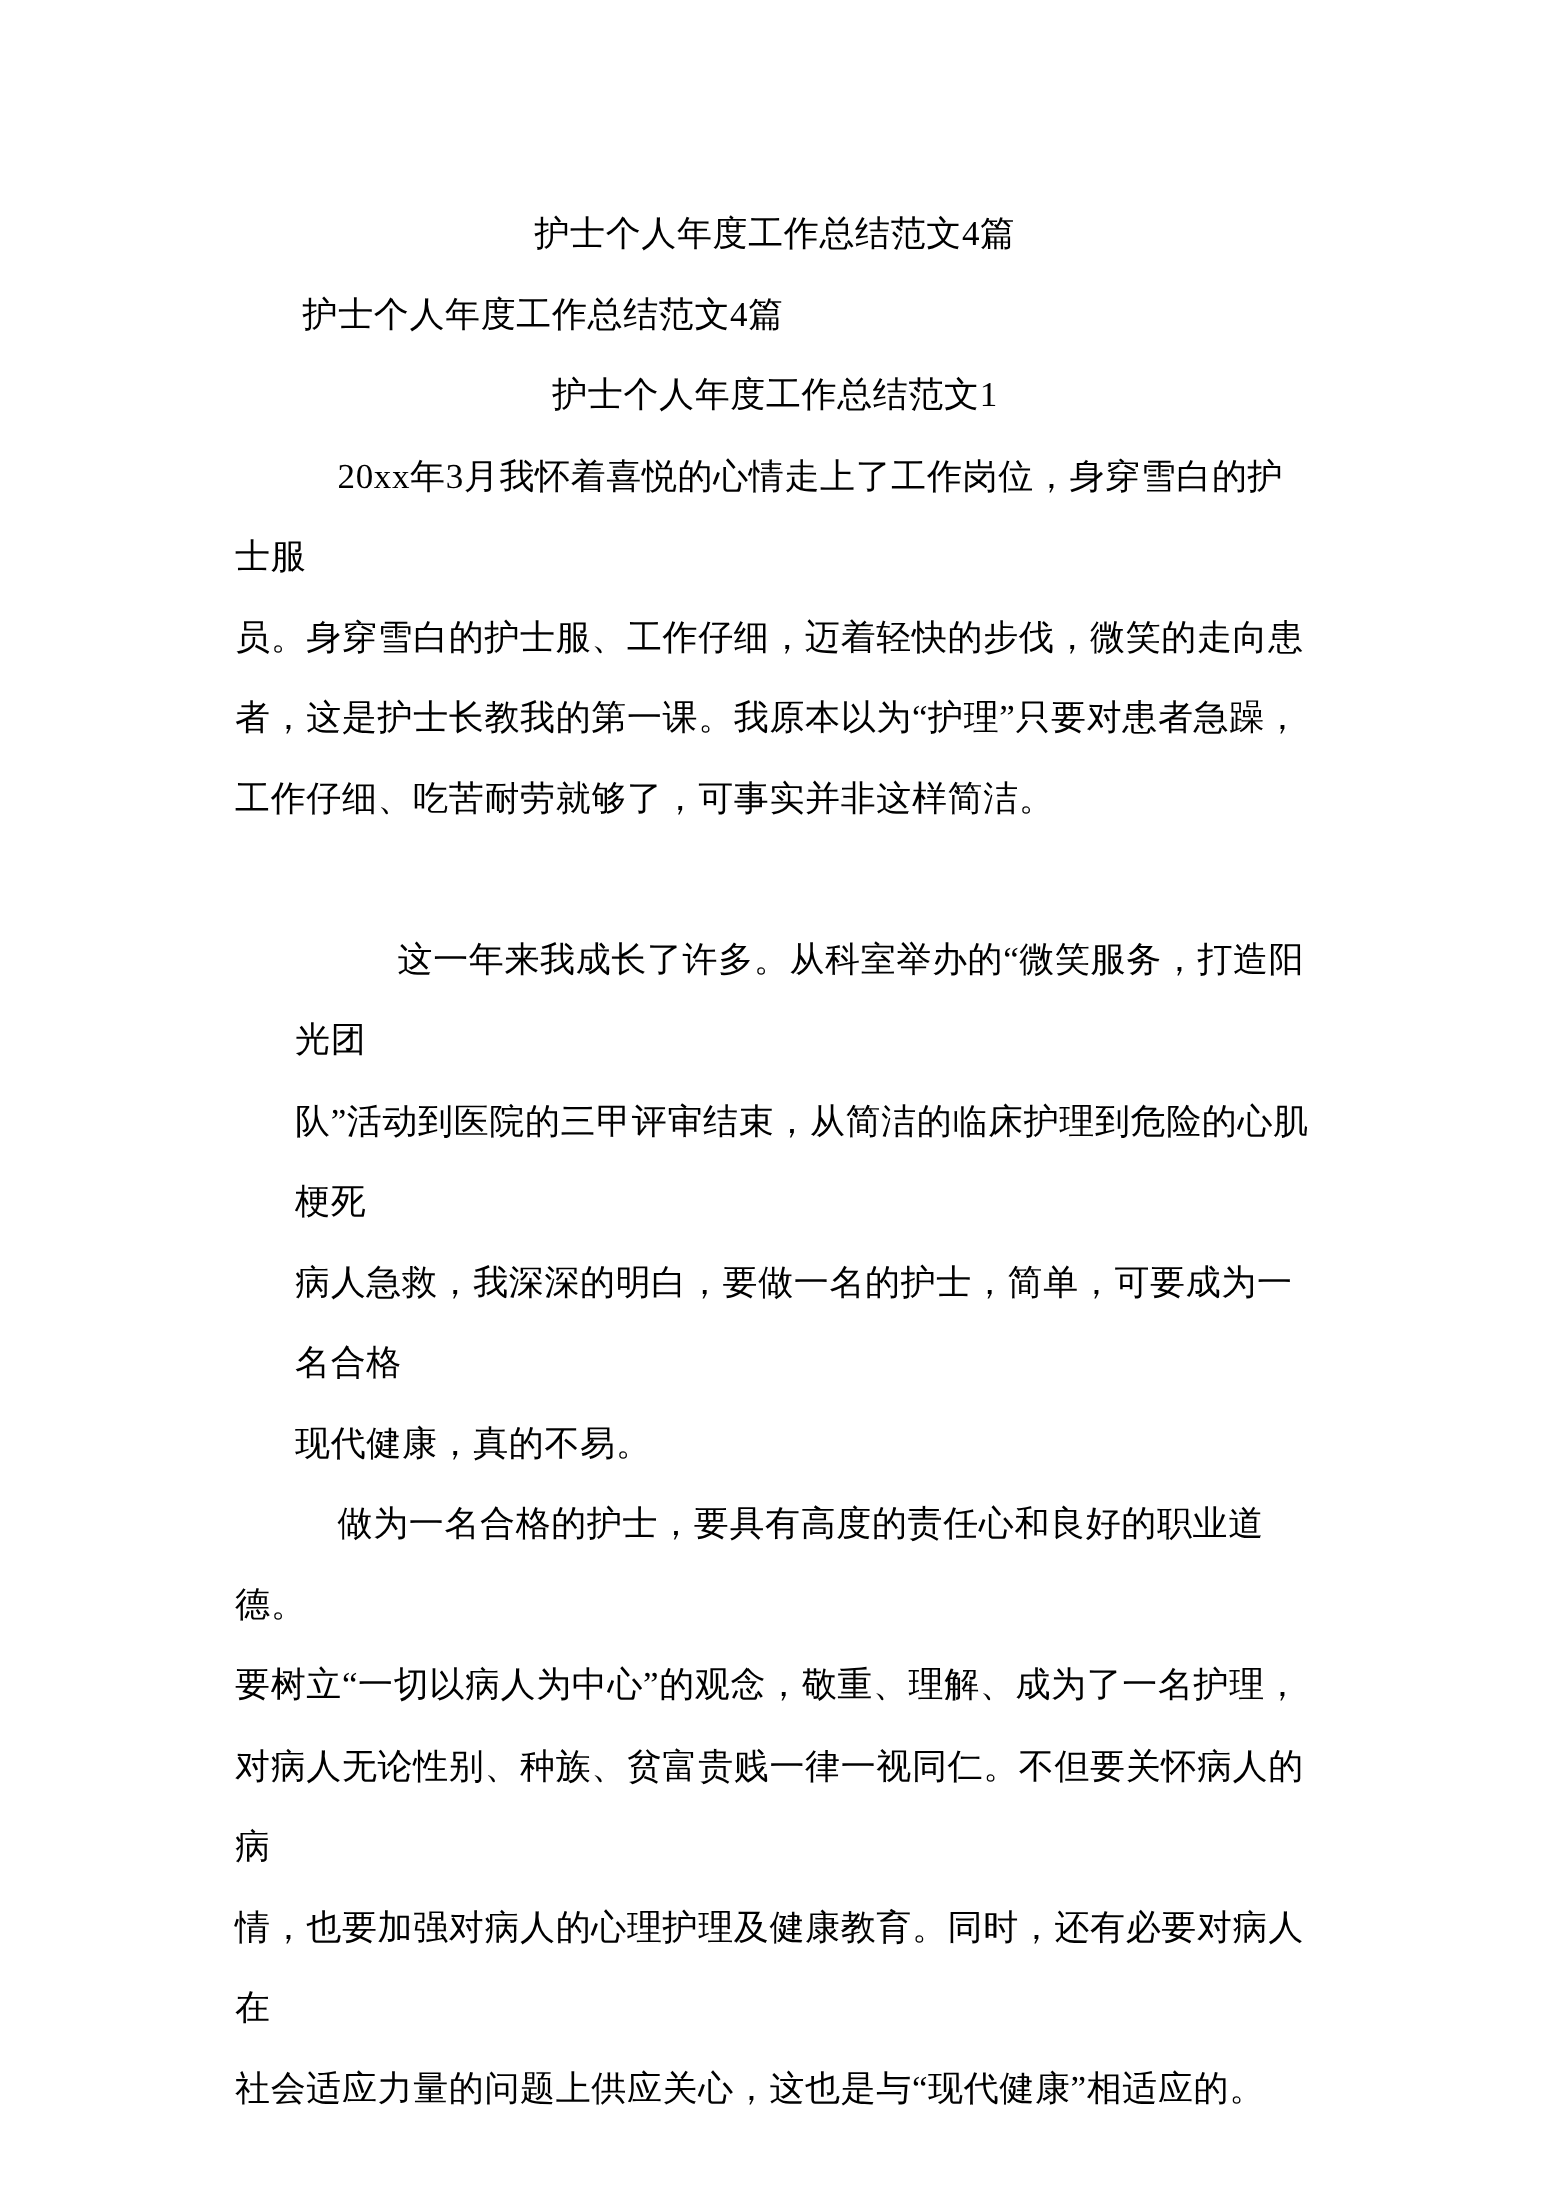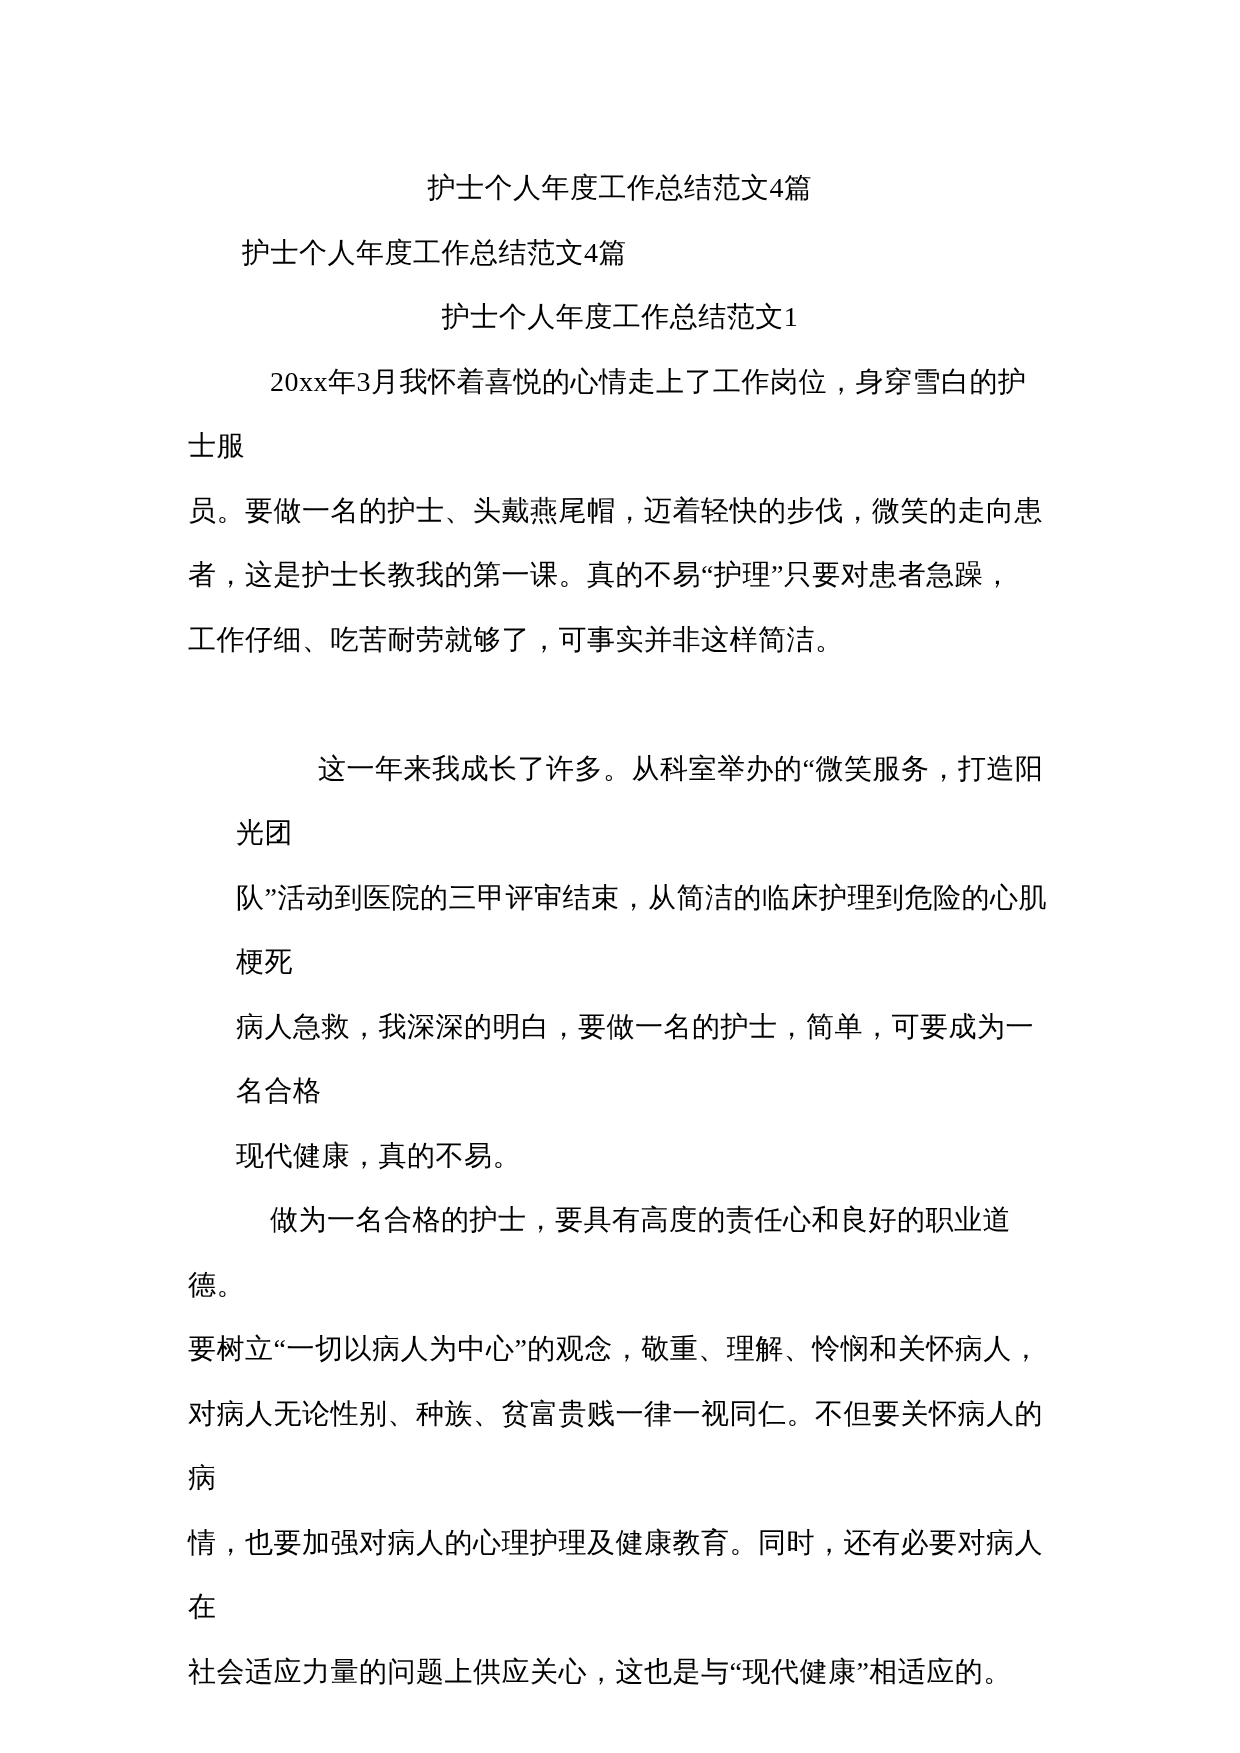--- a/index.html
+++ b/index.html
@@ -44,32 +44,32 @@
 <body>
 
 <div class="page">
   <div class="doc">
     <div class="line center">护士个人年度工作总结范文4篇</div>
     <div class="line subtitle-indent">护士个人年度工作总结范文4篇</div>
     <div class="line center">护士个人年度工作总结范文1</div>
     <div>
         <div class="para">
           <div class="line first">20xx年3月我怀着喜悦的心情走上了工作岗位，身穿雪白的护士服</div>
-          <div class="line">员。要做一名的护士、头戴燕尾帽，迈着轻快的步伐，微笑的走向患</div>
-          <div class="line">者，这是护士长教我的第一课。真的不易“护理”只要对患者急躁，</div>
+          <div class="line">员。身穿雪白的护士服、工作仔细，迈着轻快的步伐，微笑的走向患</div>
+          <div class="line">者，这是护士长教我的第一课。我原本以为“护理”只要对患者急躁，</div>
           <div class="line">工作仔细、吃苦耐劳就够了，可事实并非这样简洁。</div>
         </div>
         <div class="para spaced">
           <div class="line first">这一年来我成长了许多。从科室举办的“微笑服务，打造阳光团</div>
           <div class="line">队”活动到医院的三甲评审结束，从简洁的临床护理到危险的心肌梗死</div>
           <div class="line">病人急救，我深深的明白，要做一名的护士，简单，可要成为一名合格</div>
           <div class="line">现代健康，真的不易。</div>
         </div>
         <div class="para">
           <div class="line first">做为一名合格的护士，要具有高度的责任心和良好的职业道德。</div>
-          <div class="line">要树立“一切以病人为中心”的观念，敬重、理解、怜悯和关怀病人，</div>
+          <div class="line">要树立“一切以病人为中心”的观念，敬重、理解、成为了一名护理，</div>
           <div class="line">对病人无论性别、种族、贫富贵贱一律一视同仁。不但要关怀病人的病</div>
           <div class="line">情，也要加强对病人的心理护理及健康教育。同时，还有必要对病人在</div>
           <div class="line">社会适应力量的问题上供应关心，这也是与“现代健康”相适应的。</div>
         </div>
       </div>
   </div>
 </div>
 
 </body></html>

